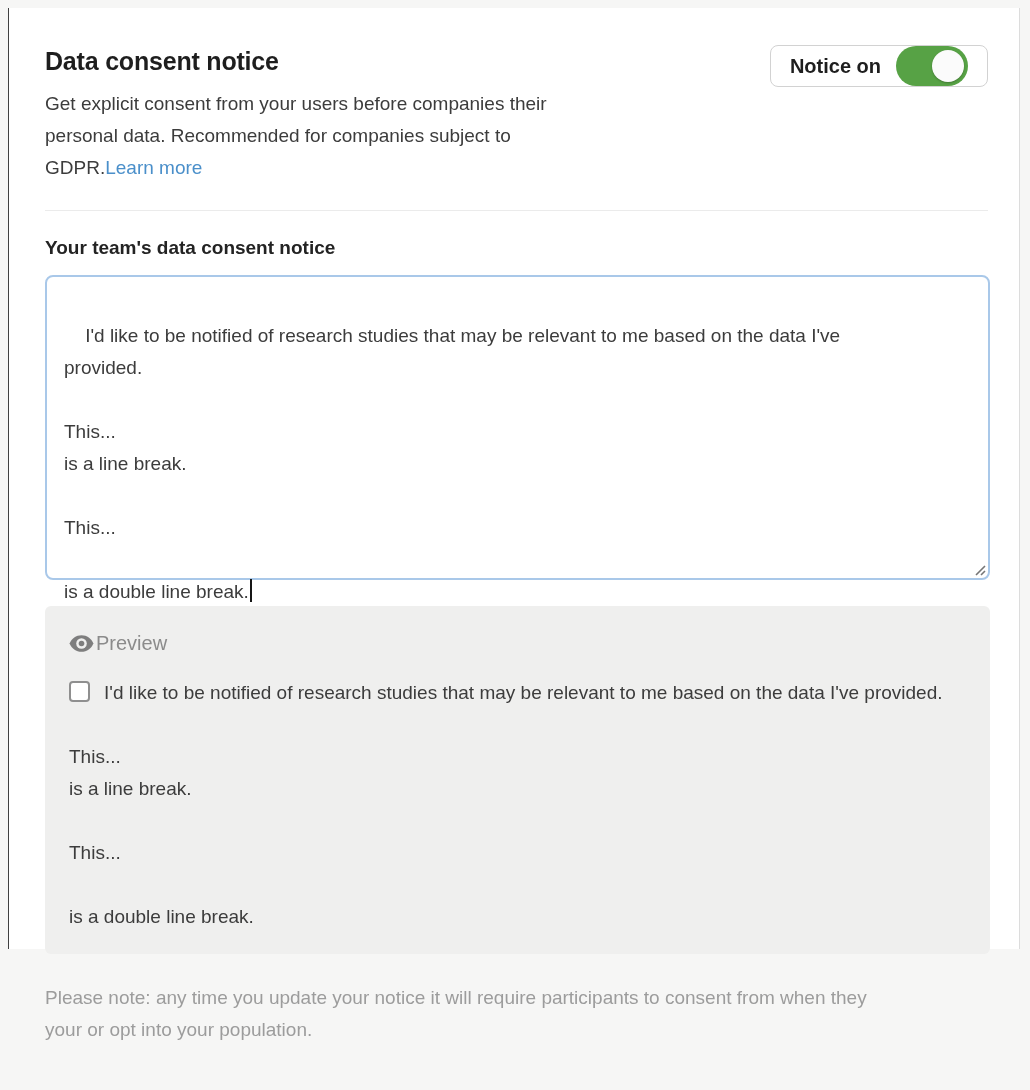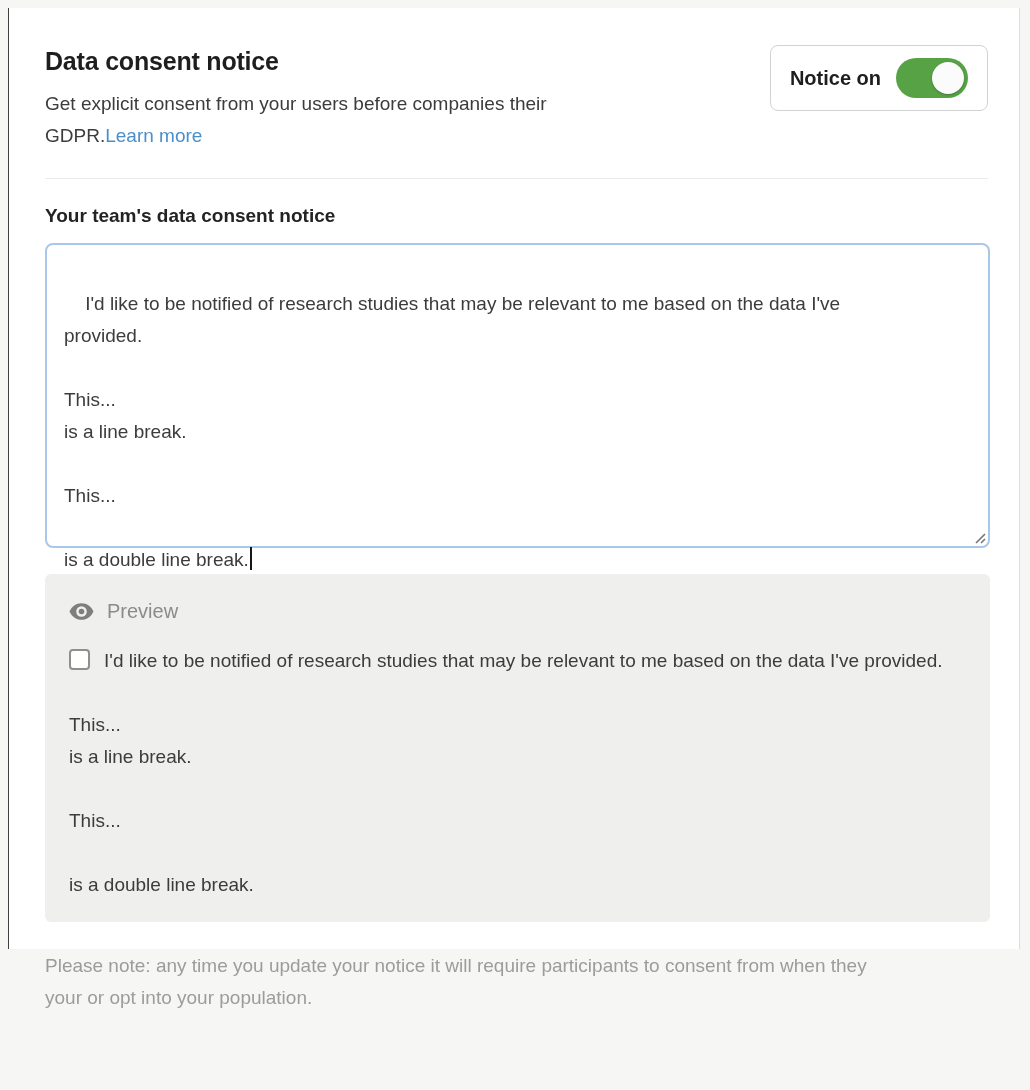--- a/index.html
+++ b/index.html
@@ -25,21 +25,21 @@
     letter-spacing: -0.2px; line-height: 30px;
   }
   .description {
     margin-top: 12px; max-width: 640px;
     font-size: 19px; line-height: 32px; color: #3c3c3c;
   }
   .learn-more { color: #4a8fca; text-decoration: none; cursor: pointer; }
   .toggle-box {
     display: flex; align-items: center; gap: 15px;
     border: 1px solid #d2d2d2; border-radius: 8px;
-    padding: 12px 19px;
+    padding: 0 19px;
     background: #fff;
     margin-top: -1px;
   }
   .toggle-label { font-size: 20px; font-weight: 700; color: #1e1e1e; }
   .switch {
     position: relative; width: 72px; height: 40px;
     border-radius: 20px; cursor: pointer;
   }
   .switch .knob {
     position: absolute; top: 4px; right: 4px;
@@ -76,21 +76,21 @@
     cursor: nwse-resize;
   }
   
   .preview-box {
     margin-top: 26px;
     width: 945px;
     border-radius: 6px;
     background: #efefee;
     padding: 26px 24px 21px 24px;
   }
-  .preview-header { display: flex; align-items: center; gap: 13px; }
+  .preview-header { display: flex; align-items: center; gap: 2px; }
   .preview-title { font-size: 20px; color: #8b8b8b; }
   .eye-icon { display: inline-flex; }
   .preview-paragraph {
     margin-top: 22px;
     max-width: 882px;
     font-size: 19px; line-height: 32px; color: #3c3c3c;
     white-space: pre-wrap; word-wrap: break-word;
   }
   .pv-checkbox {
     display: inline-block;
@@ -111,20 +111,21 @@
 </head>
 <body>
 
 <div class="card">
 
   <div class="header-row">
     <div>
       <h1 class="page-title">Data consent notice</h1>
       <div class="description">
         <div>Get explicit consent from your users before companies their</div>
+        <div>personal data. Recommended for companies subject to</div>
         <div><span>GDPR.</span><a class="learn-more" href="#">Learn more</a></div>
       </div>
     </div>
     <div class="toggle-box">
       <span class="toggle-label">Notice on</span>
       <span class="switch" id="notice-switch" style="background: rgb(87, 162, 69);">
         <span class="knob"></span>
       </span>
     </div>
   </div>

